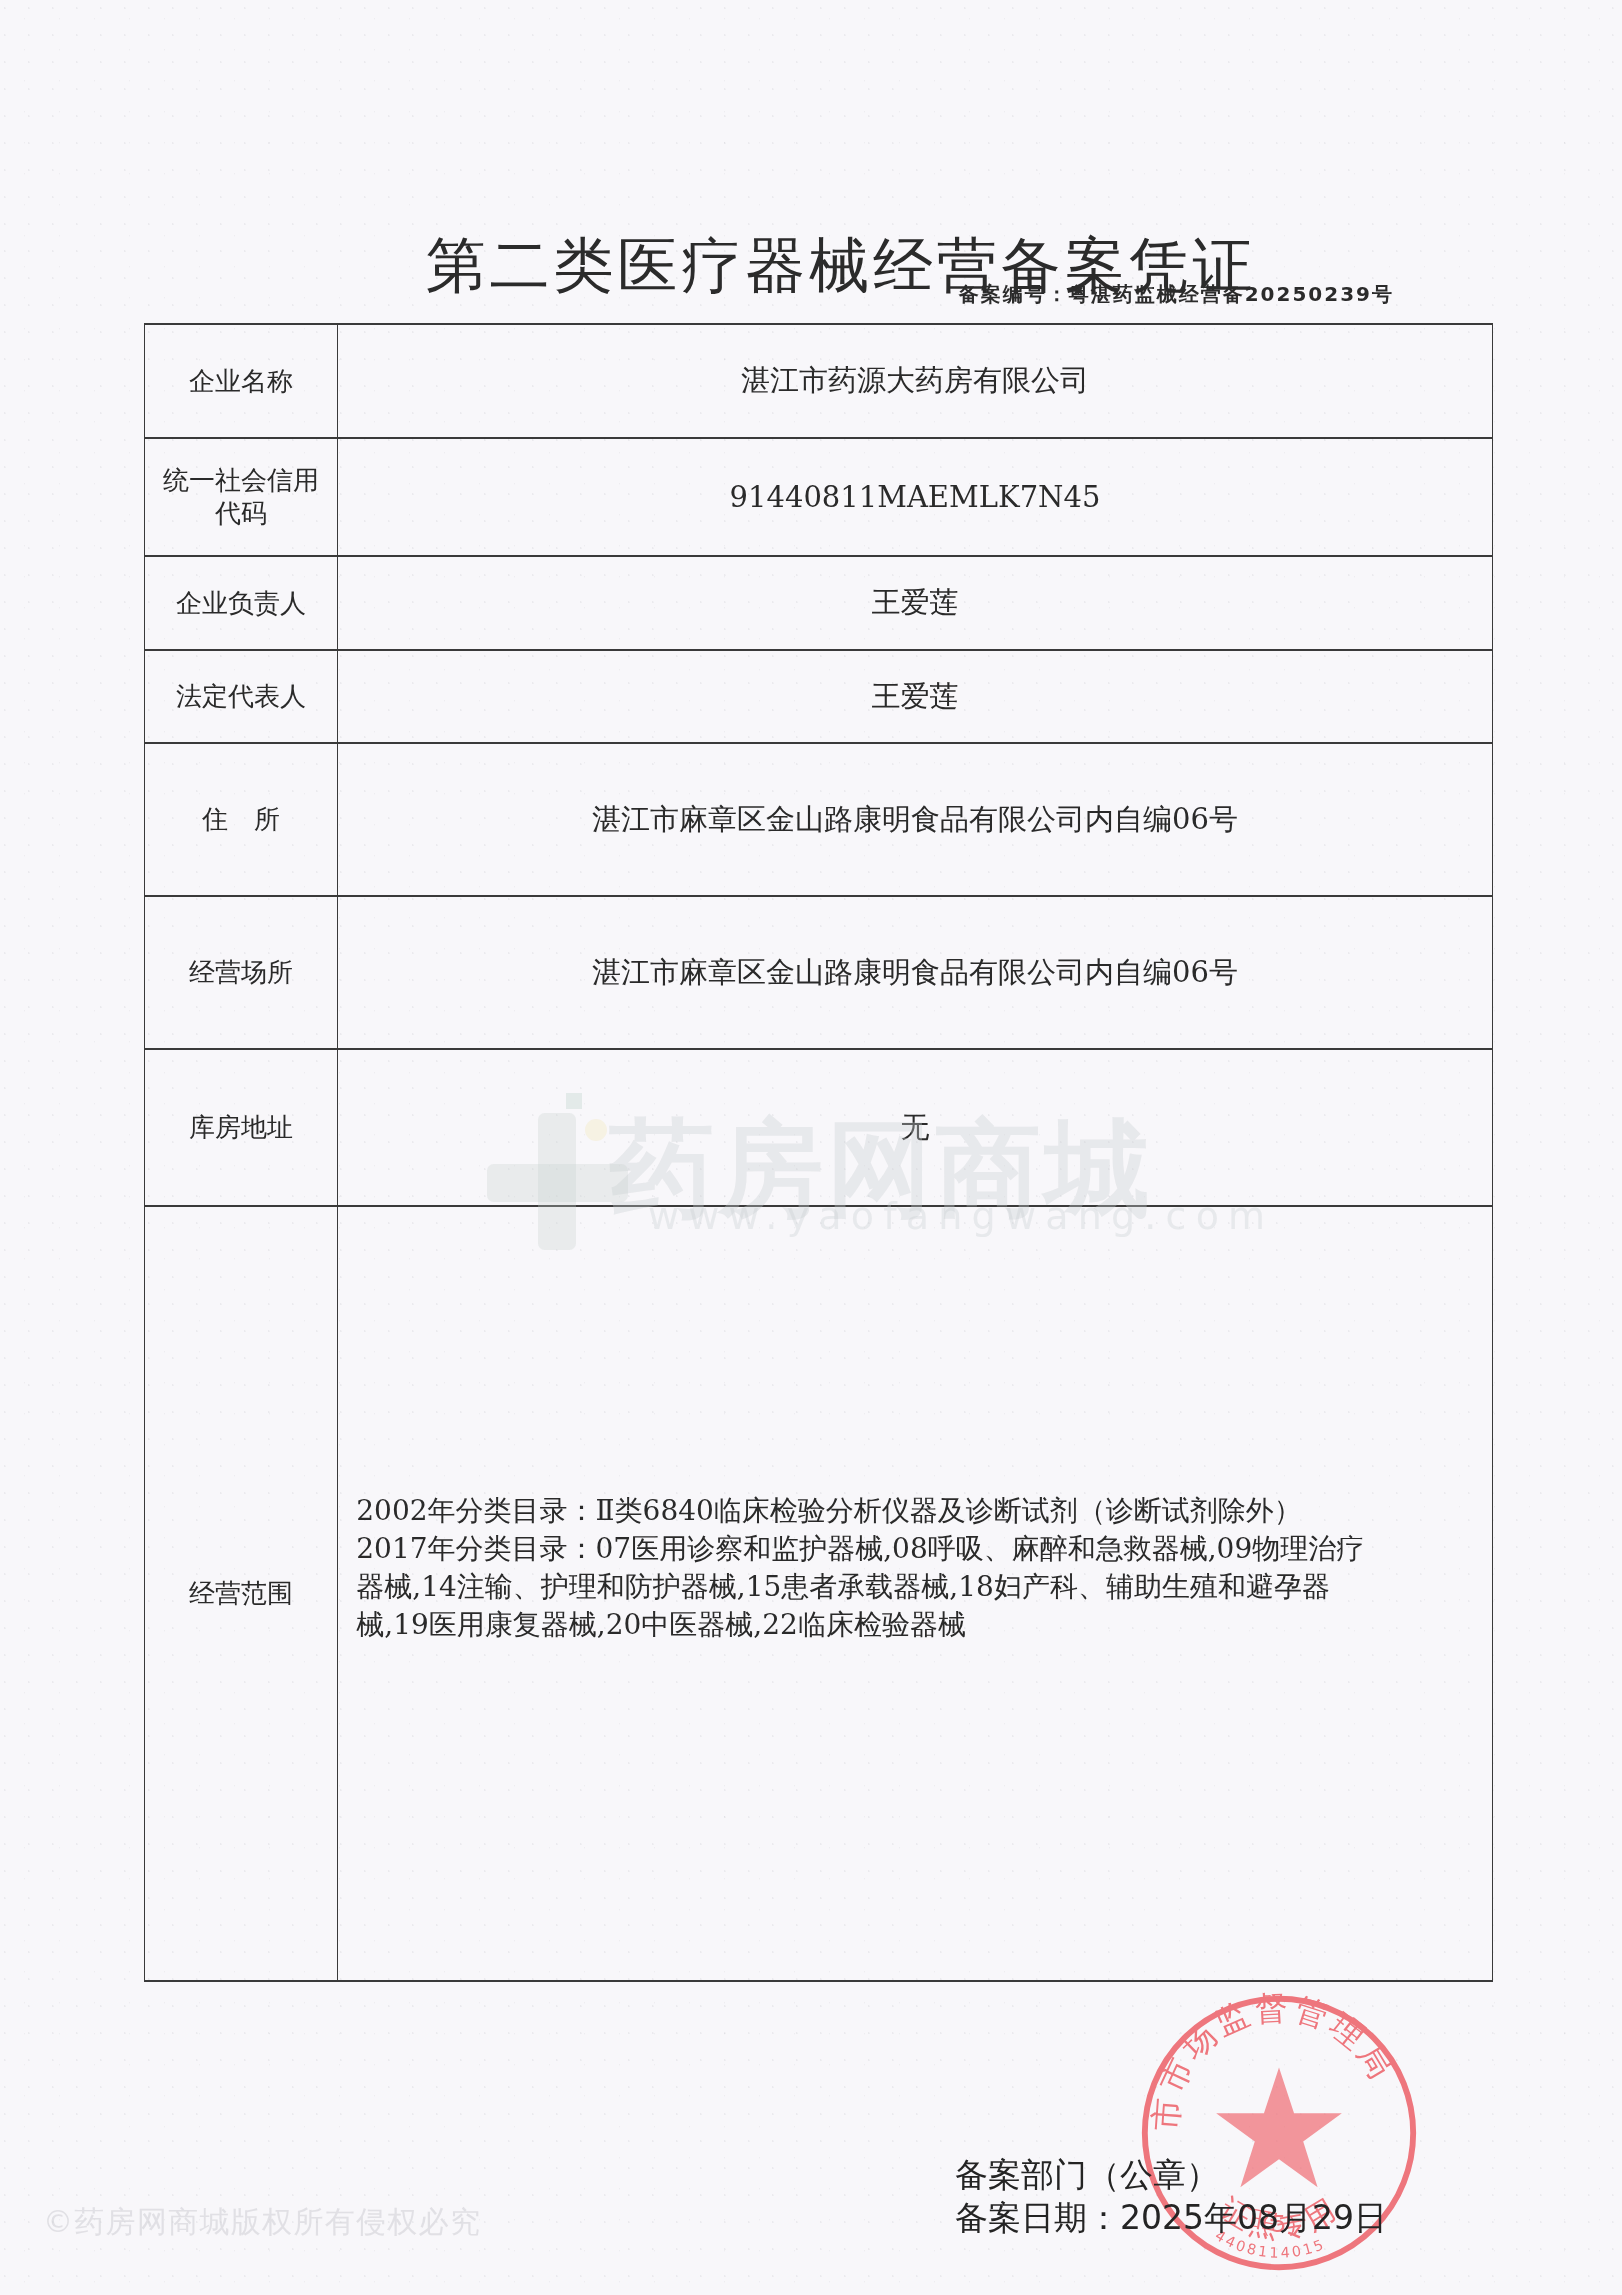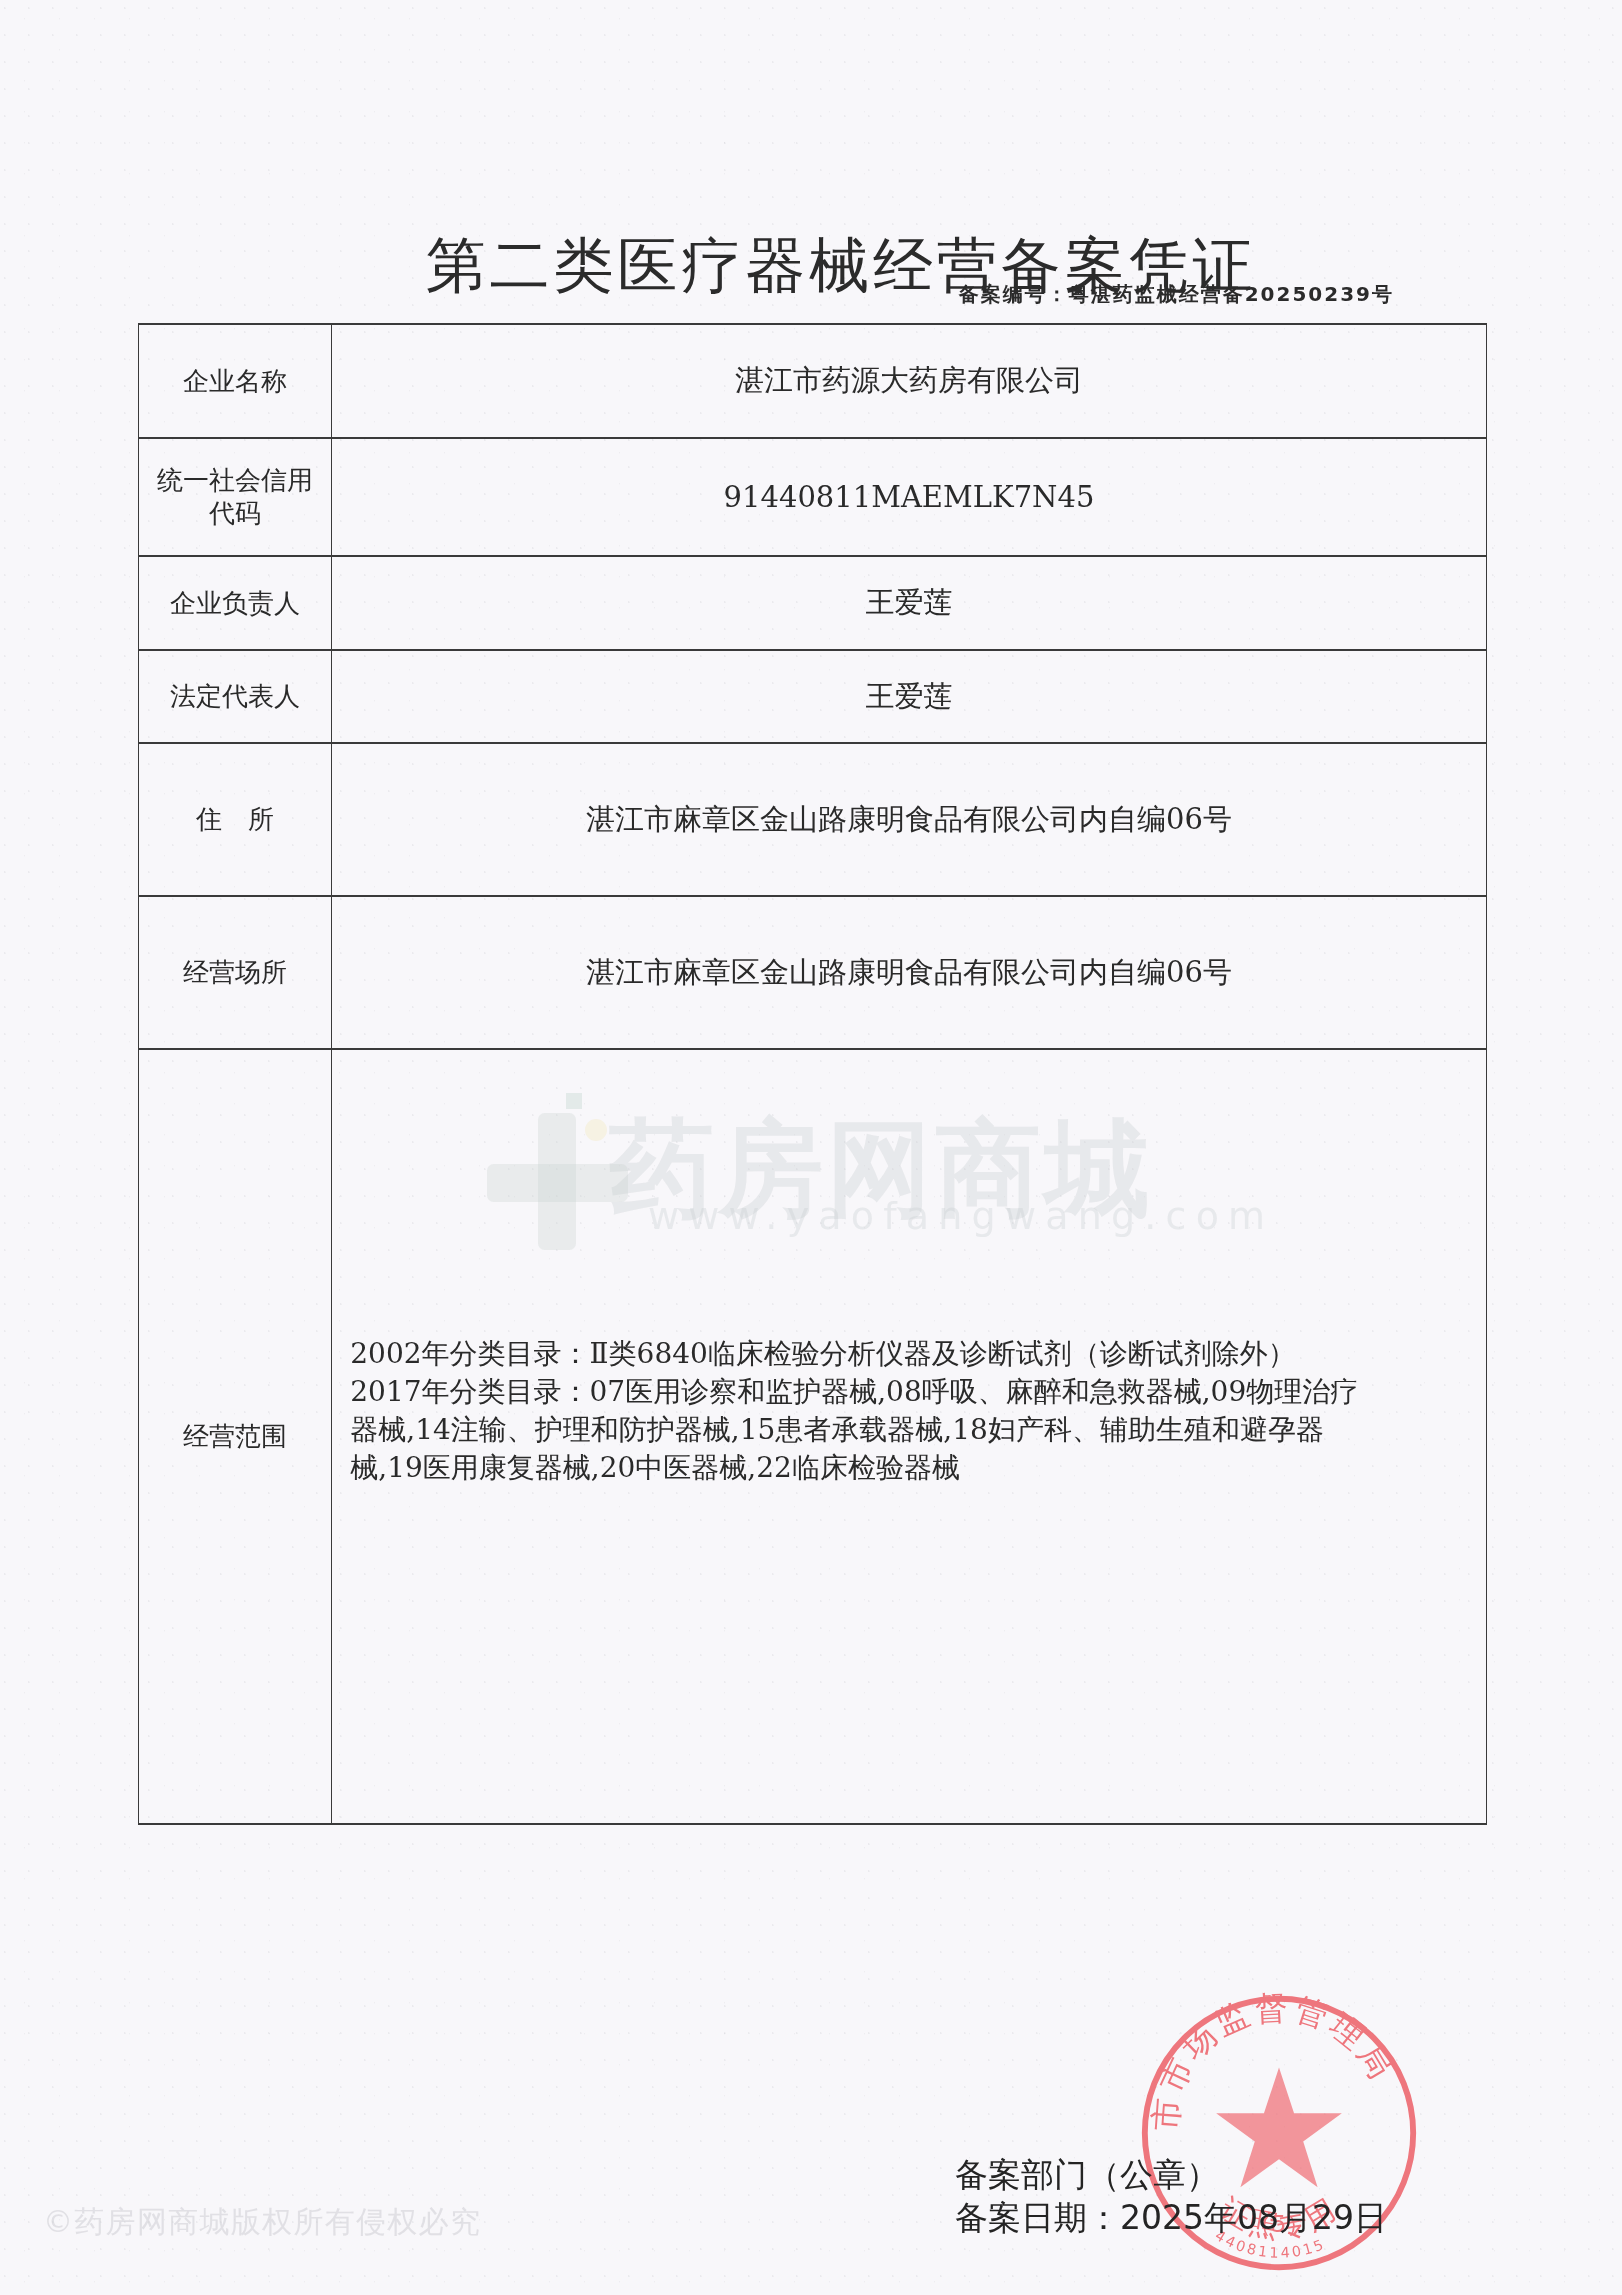--- a/index.html
+++ b/index.html
@@ -23,21 +23,21 @@
     padding-left:59px; box-sizing:border-box;
   }
   .record-no {
     position:absolute; right:229px; top:281px;
     font-size:20px; font-weight:bold; letter-spacing:2px; color:#2b2b2b;
     font-family:"DejaVu Sans","Liberation Sans",sans-serif;
   }
   .record-no .label, .record-no .value { display:inline; }
 
   table.cert {
-    position:absolute; left:138px; top:323px; width:1349px;
+    position:absolute; left:144px; top:323px; width:1349px;
     border-collapse:collapse; table-layout:fixed;
   }
   table.cert td {
     border:2px solid #3a3a3a; vertical-align:middle; padding:0;
   }
   table.cert tr td { border-left-width:1.3px; border-right-width:1.3px; }
   td.lbl {
     width:193px; text-align:center; font-size:26px; line-height:33px;
     color:#2a2a2a; padding:0 13px !important; box-sizing:border-box;
   }
@@ -111,20 +111,24 @@
     <td class="val">王爱莲</td>
   </tr>
   <tr style="height:153px">
     <td class="lbl">住　所</td>
     <td class="val">湛江市麻章区金山路康明食品有限公司内自编06号</td>
   </tr>
   <tr style="height:153px">
     <td class="lbl">经营场所</td>
     <td class="val">湛江市麻章区金山路康明食品有限公司内自编06号</td>
   </tr>
+  <tr style="height:157px">
+    <td class="lbl">库房地址</td>
+    <td class="val">无</td>
+  </tr>
   <tr style="height:775px">
     <td class="lbl">经营范围</td>
     <td class="val scope">
       <div class="scope-inner">
         <span class="scope-line">2002年分类目录：Ⅱ类6840临床检验分析仪器及诊断试剂（诊断试剂除外）</span>
         <span class="scope-line">2017年分类目录：07医用诊察和监护器械,08呼吸、麻醉和急救器械,09物理治疗</span>
         <span class="scope-line">器械,14注输、护理和防护器械,15患者承载器械,18妇产科、辅助生殖和避孕器</span>
         <span class="scope-line">械,19医用康复器械,20中医器械,22临床检验器械</span>
       </div>
     </td>

